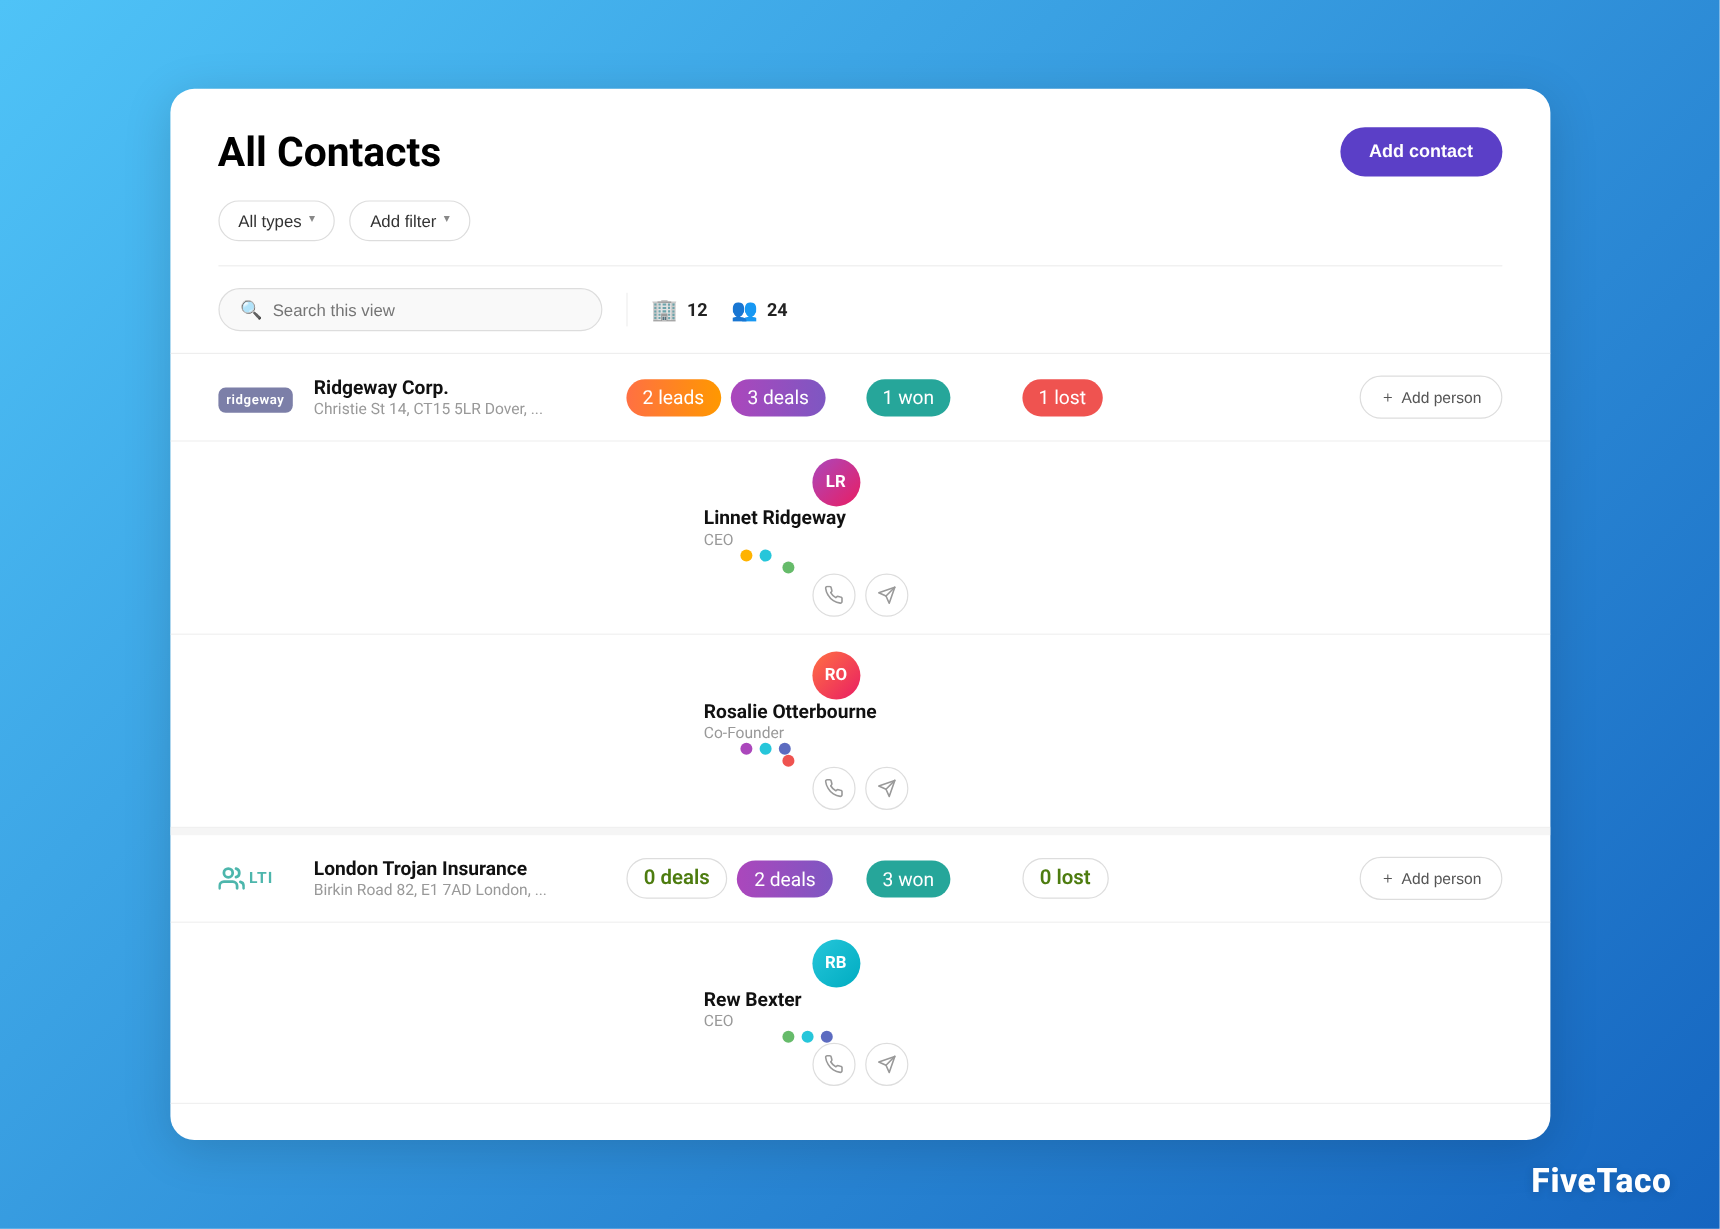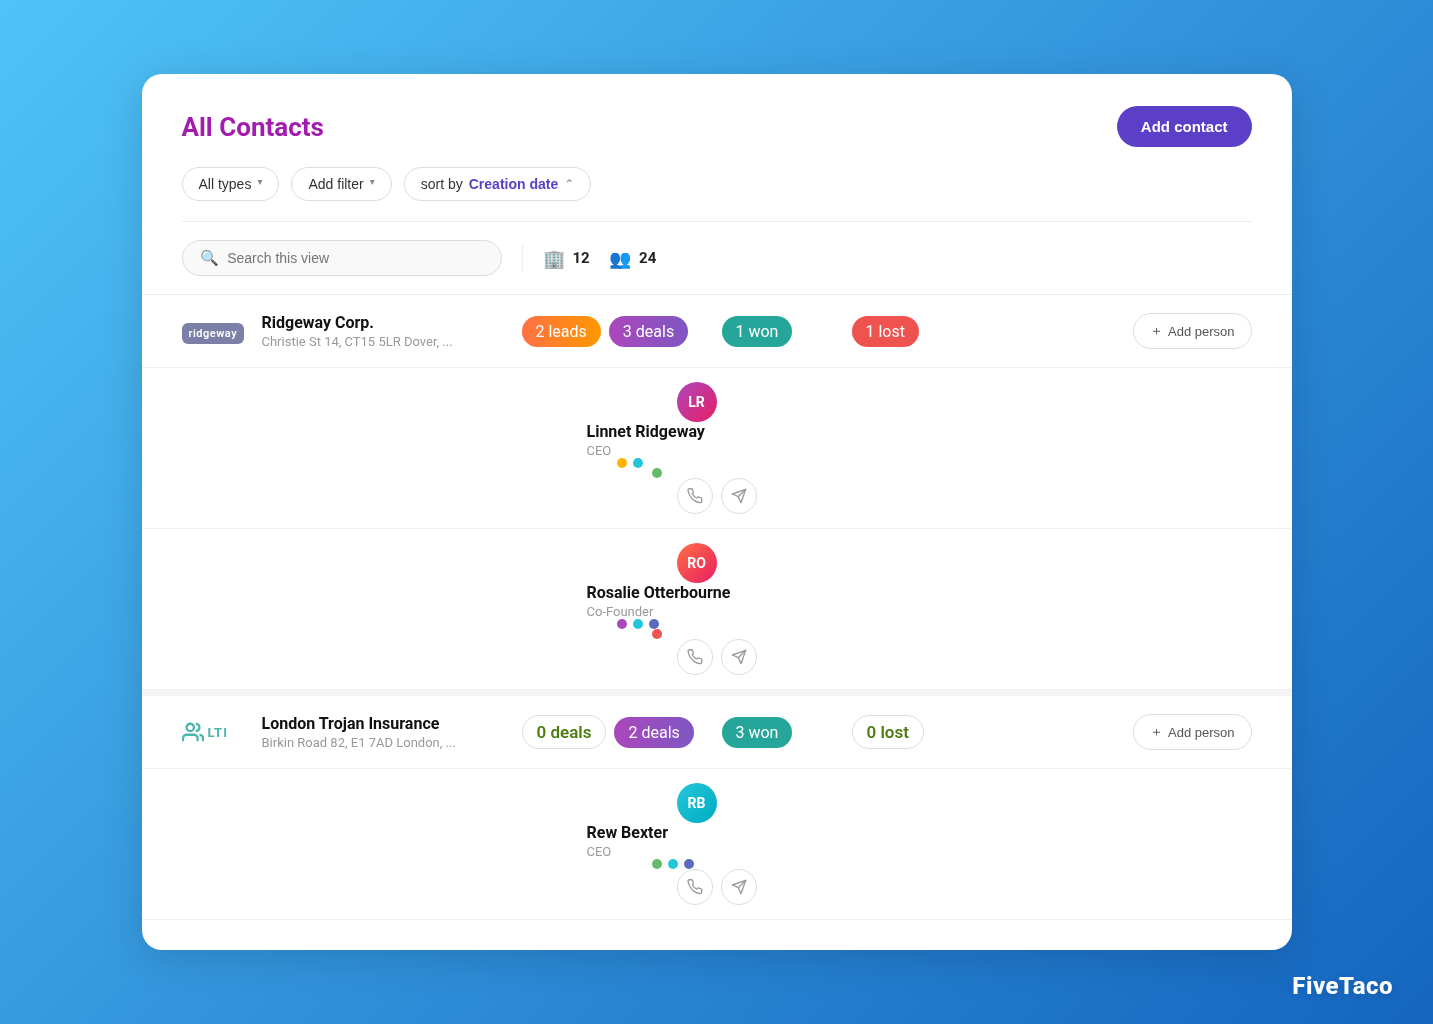--- a/index.html
+++ b/index.html
@@ -21,23 +21,23 @@
       overflow: hidden;
       padding: 0 0 30px 0;
     }
     .header {
       display: flex;
       align-items: center;
       justify-content: space-between;
       padding: 32px 40px 20px 40px;
     }
     .page-title {
-      font-size: 26px;
+      font-size: 34px;
       font-weight: 700;
-      color: #a21caf;
+      color: #000000;
     }
     .add-contact-btn {
       background: #5b3fc7;
       color: #fff;
       border: none;
       border-radius: 24px;
       padding: 12px 24px;
       font-size: 15px;
       font-weight: 600;
       cursor: pointer;
@@ -266,21 +266,21 @@
     }
     .group-divider {
       border: none;
       border-top: 6px solid #f5f5f5;
     }
     .brand-footer {
       position: fixed;
       bottom: 24px;
       right: 40px;
       color: #fff;
-      font-size: 24px;
+      font-size: 28px;
       font-weight: 800;
       letter-spacing: 0.5px;
       text-shadow: 0 2px 8px rgba(0,0,0,0.15);
     }
   </style>
 </head>
 <body>
 
 <div class="card">
 
@@ -290,25 +290,20 @@
   </div>
 
   <div class="filters">
     <button class="filter-btn">
       <span>All types</span>
       <span class="arrow">▾</span>
     </button>
     <button class="filter-btn">
       <span>Add filter</span>
       <span class="arrow">▾</span>
-    </button>
-    <button class="sort-btn">
-      <span class="sort-label">sort by</span>
-      <span class="sort-value">Creation date</span>
-      <span class="sort-arrow">⌃</span>
     </button>
   </div>
 
   <hr class="divider">
 
   <div class="search-bar-row">
     <div class="search-input-wrap">
       <span class="search-icon">🔍</span>
       <input class="search-input" type="text" placeholder="Search this view" style="">
     </div>

